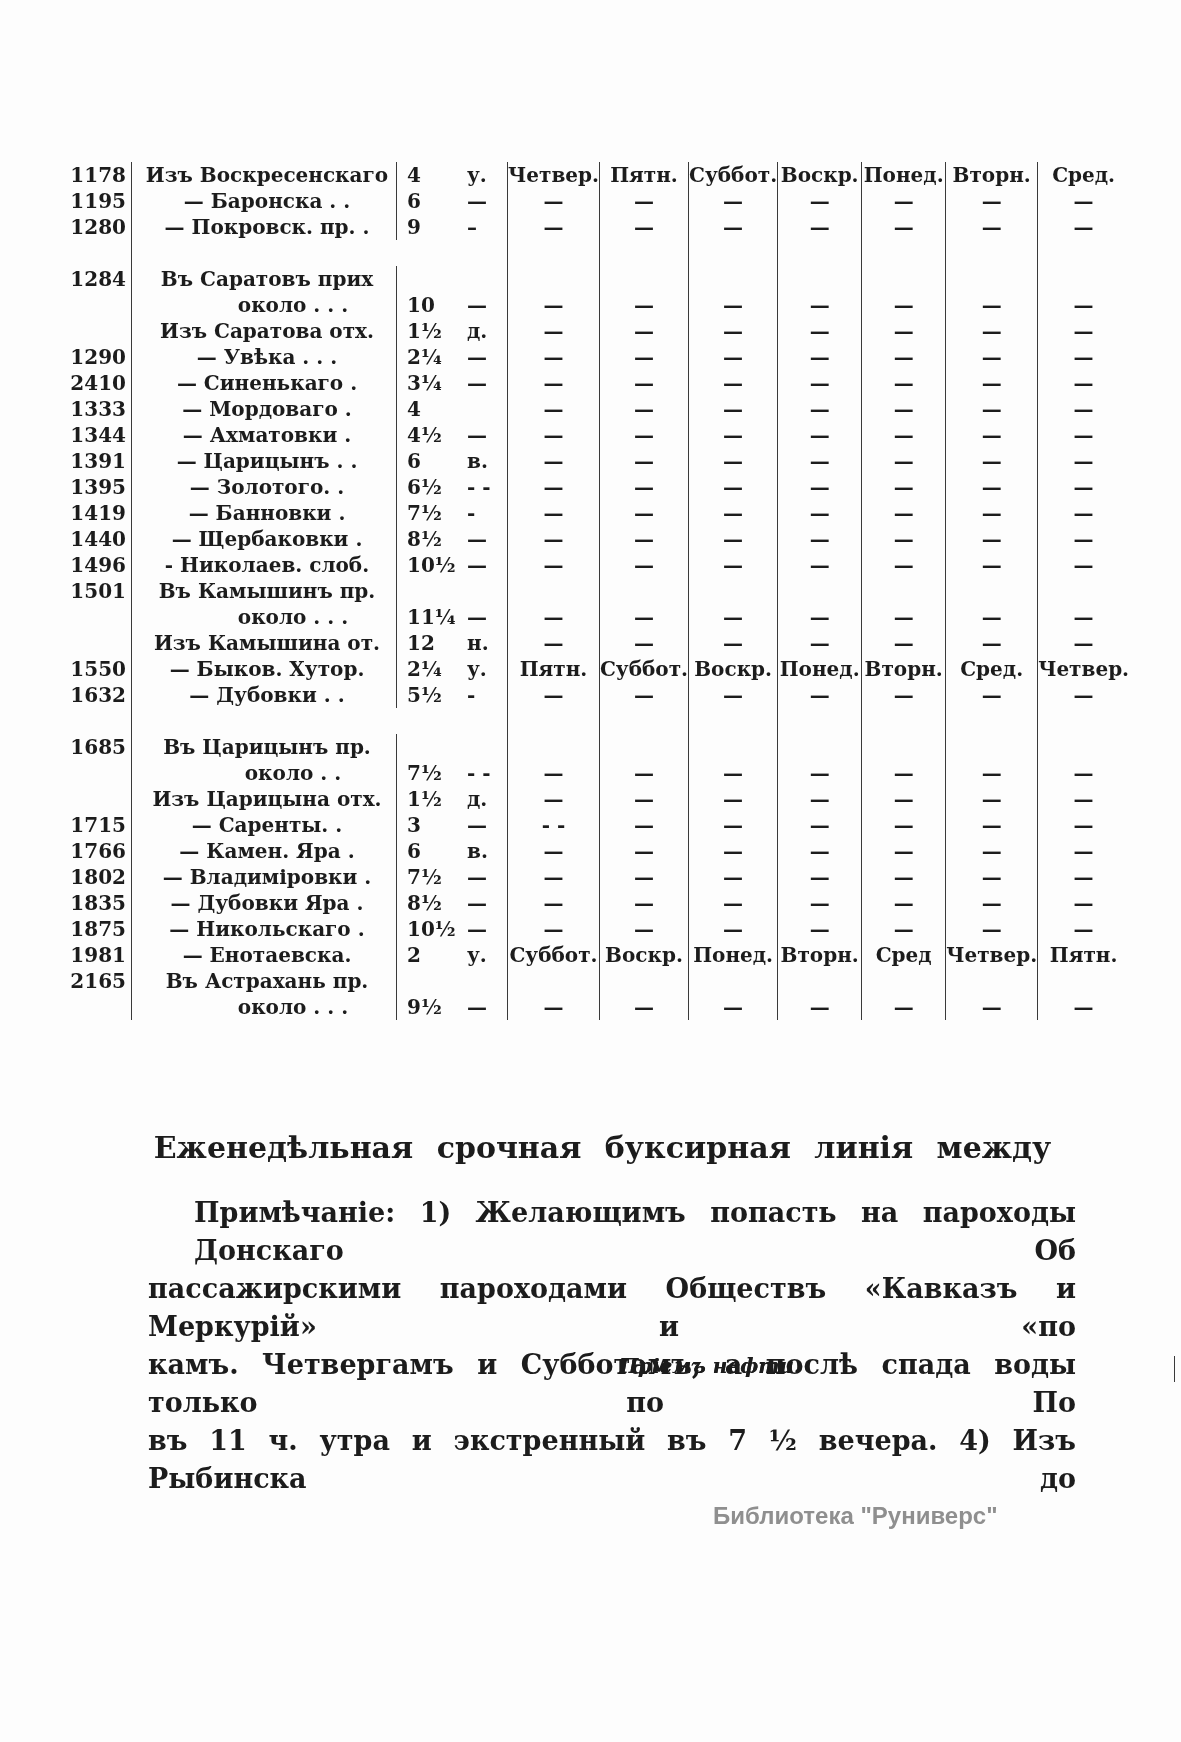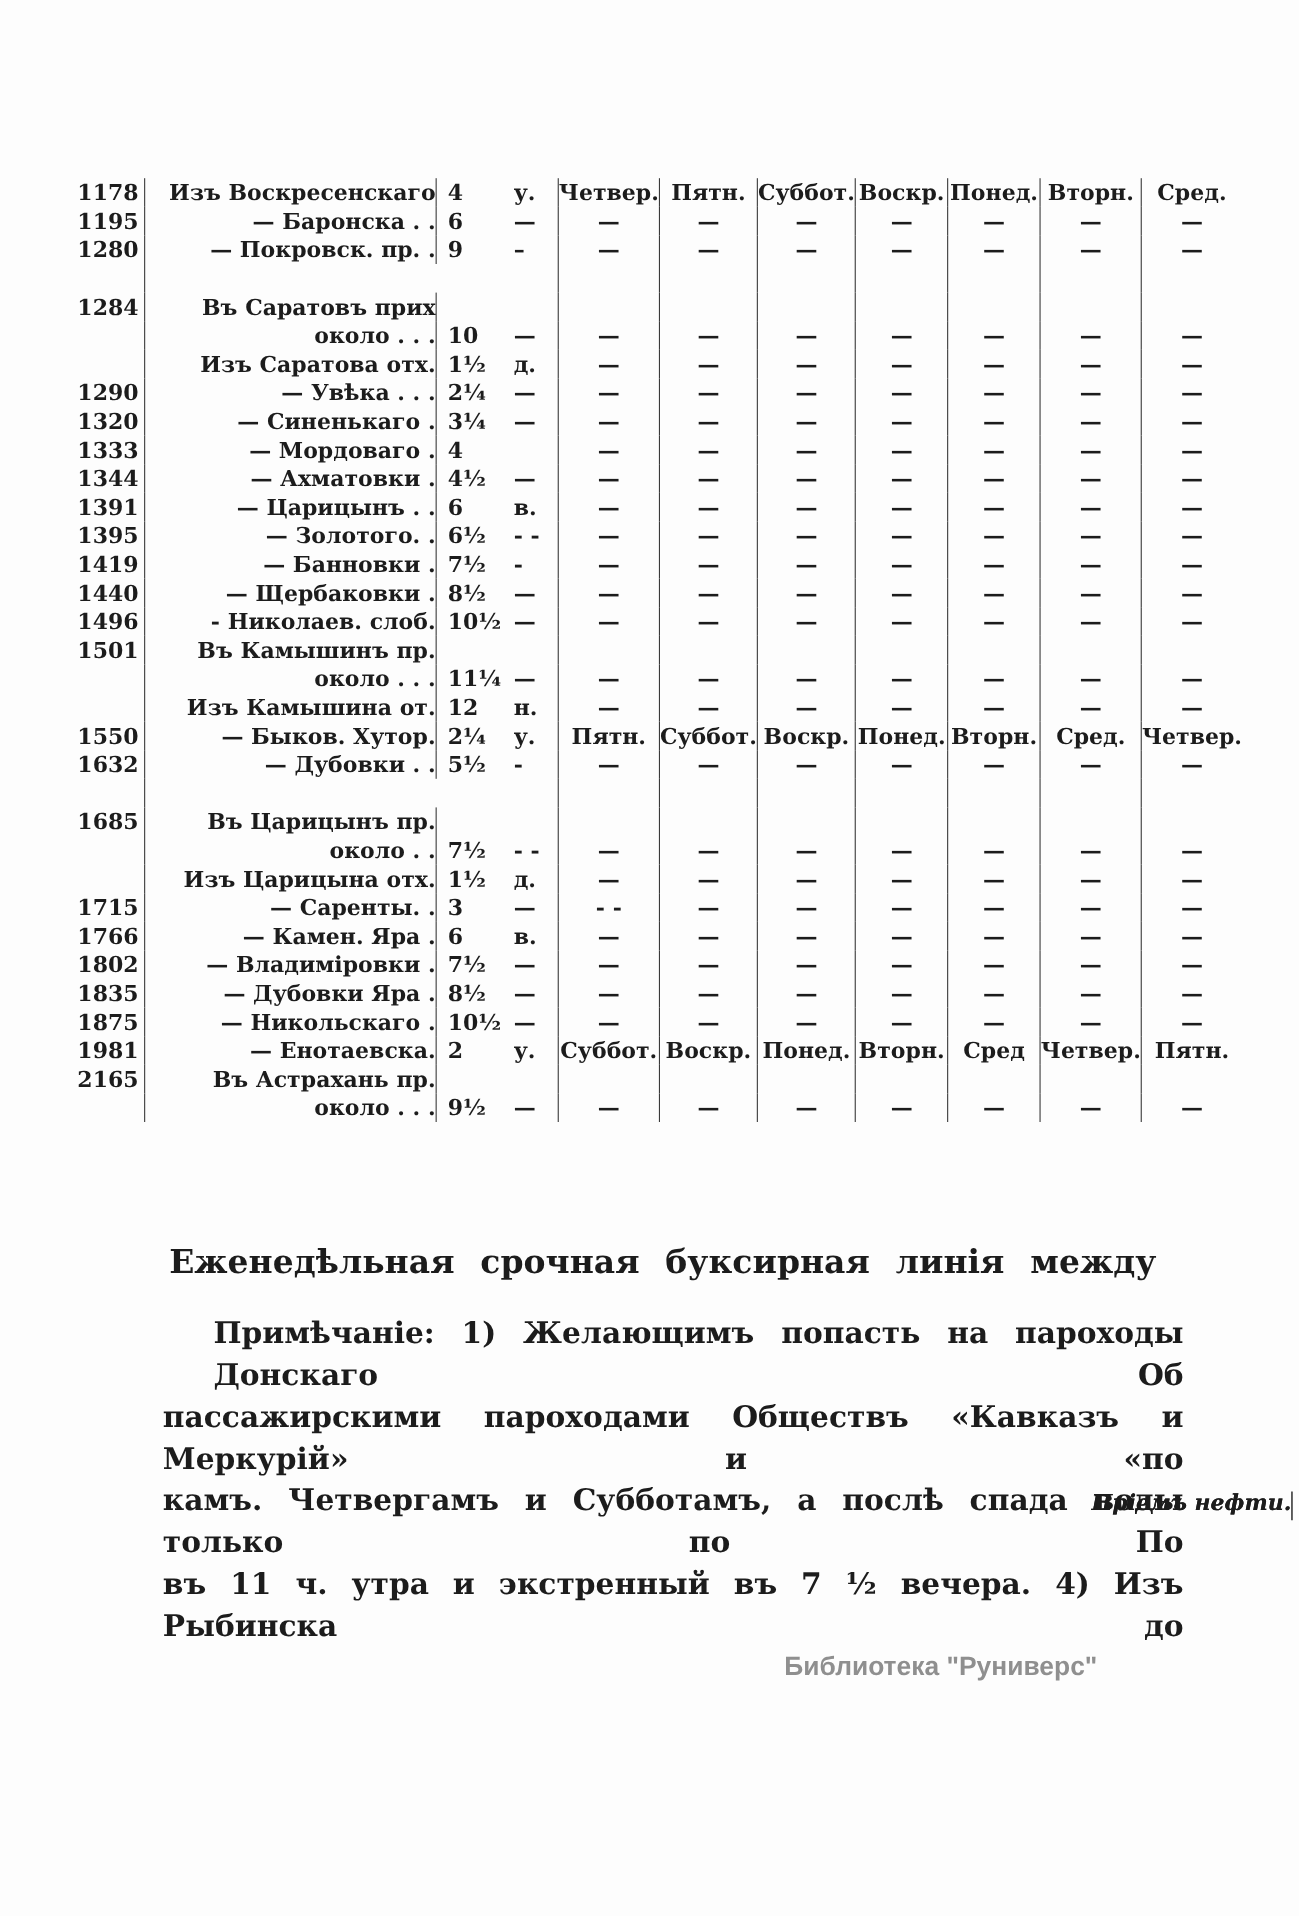--- a/index.html
+++ b/index.html
@@ -17,21 +17,21 @@
     border-collapse:collapse;
     font-size:20px;font-weight:700;
     table-layout:fixed;
   }
   .timetable td{
     height:26px;line-height:1.05;
     padding:0;vertical-align:middle;
     white-space:nowrap;overflow:visible;
   }
   .c-verst{width:60px;text-align:right;padding-right:5px !important;border-right:1px solid #3a3a3a;}
-  .c-name{width:206px;text-align:right;padding-left:6px !important;border-right:1px solid #3a3a3a;}
+  .c-name{width:206px;text-align:center;padding-left:6px !important;border-right:1px solid #3a3a3a;}
   .c-name.note{font-style:italic;padding-left:32px !important;}
   .c-name.cont{padding-left:58px !important;margin-top:42px;}
   .c-time{width:58px;text-align:left;padding-left:10px !important;}
   .c-tq{width:40px;text-align:left;padding-left:2px !important;border-right:1px solid #3a3a3a;}
   .c-day{width:83px;text-align:center;}
   .c-day:not(:last-child){border-right:1px solid #3a3a3a;}
   
   .line-heading{
     position:absolute;top:1118px;left:0;width:100%;
     text-align:center;
@@ -163,21 +163,21 @@
           <td class="c-tq">—</td>
           <td class="c-day">—</td>
           <td class="c-day">—</td>
           <td class="c-day">—</td>
           <td class="c-day">—</td>
           <td class="c-day">—</td>
           <td class="c-day">—</td>
           <td class="c-day">—</td>
         </tr>
         <tr>
-          <td class="c-verst">1320</td>
+          <td class="c-verst">2410</td>
           <td class="c-name">— Синенькаго .</td>
           <td class="c-time">3¼</td>
           <td class="c-tq">—</td>
           <td class="c-day">—</td>
           <td class="c-day">—</td>
           <td class="c-day">—</td>
           <td class="c-day">—</td>
           <td class="c-day">—</td>
           <td class="c-day">—</td>
           <td class="c-day">—</td>

